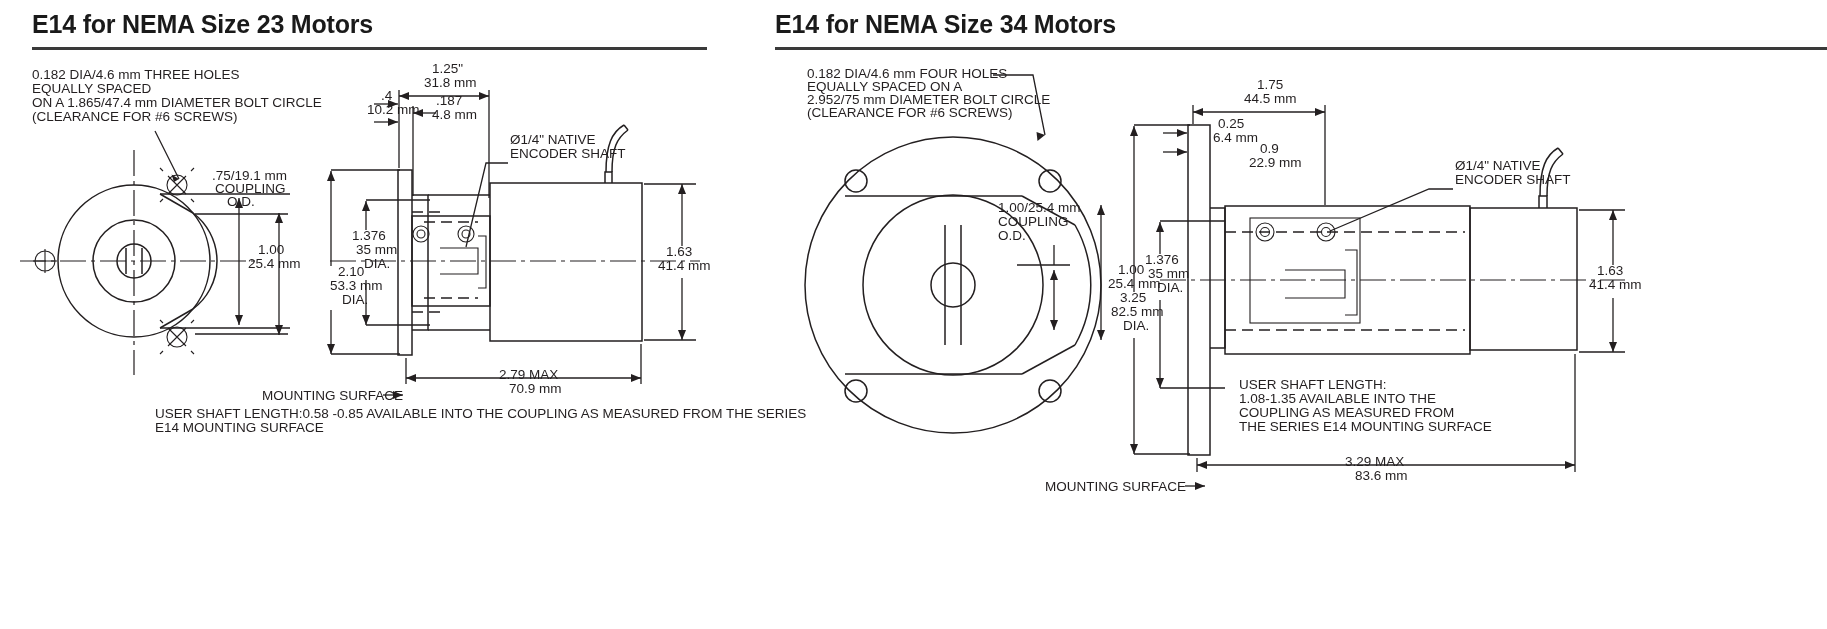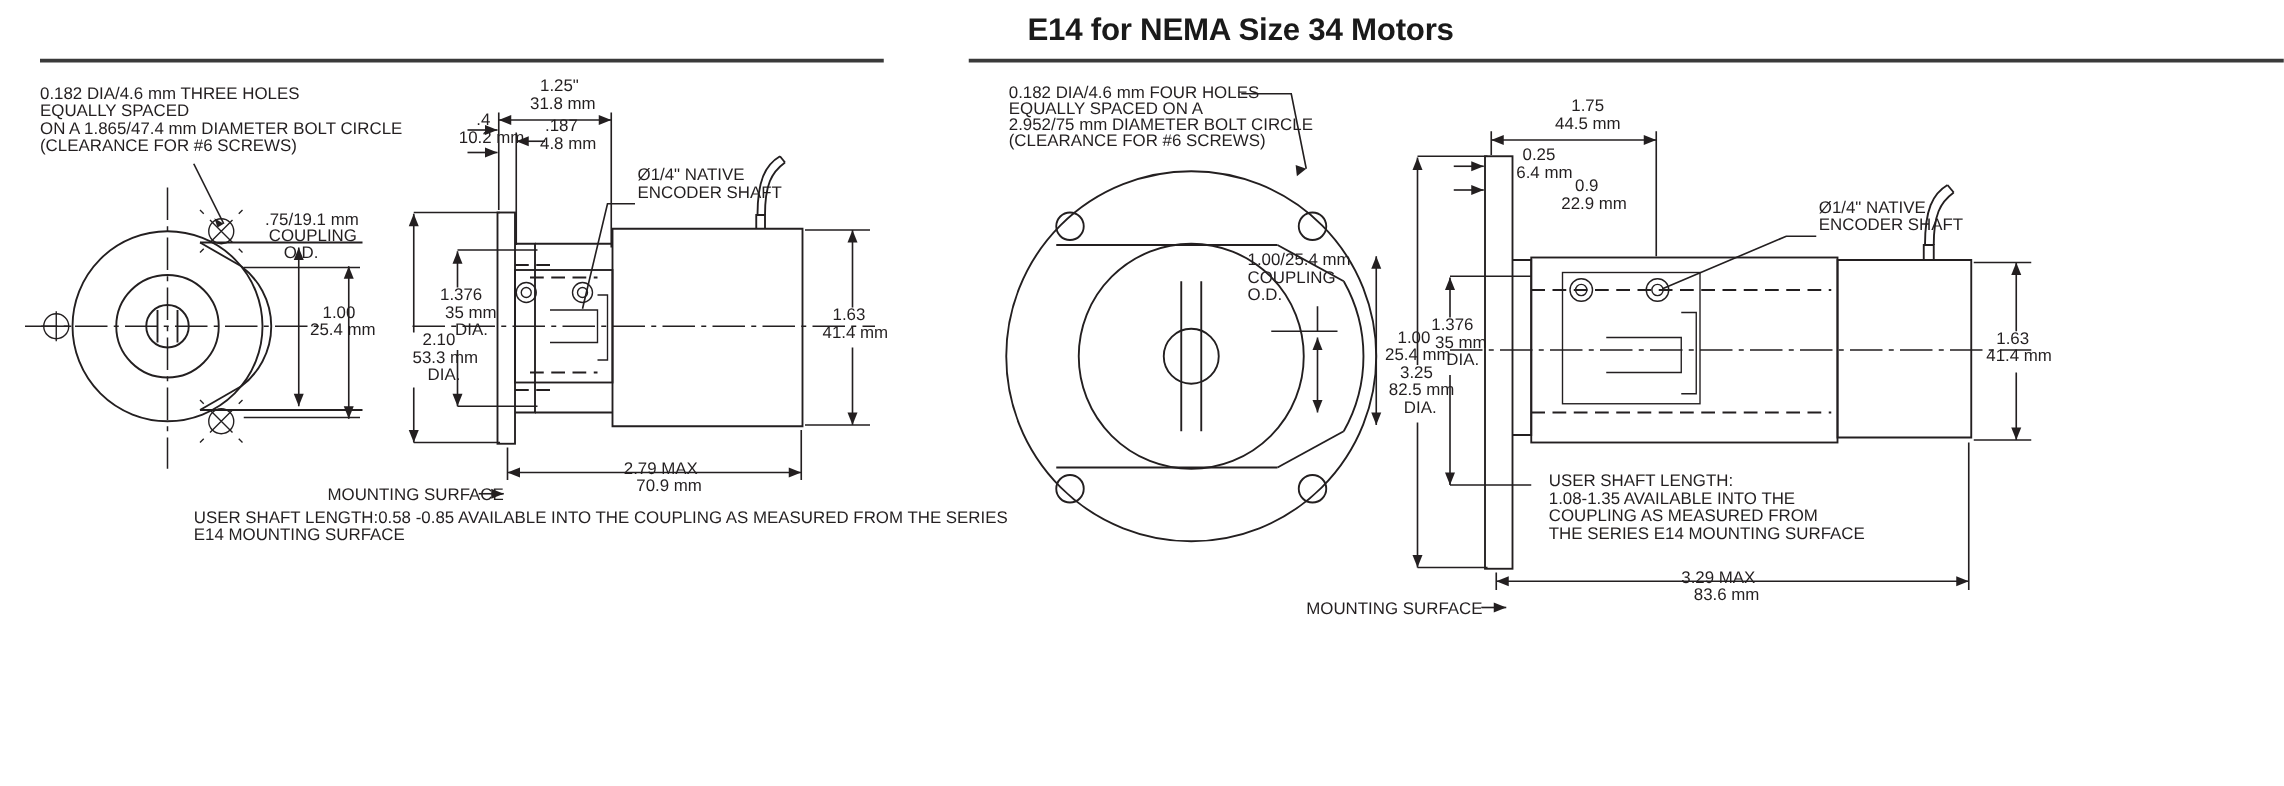--- a/index.html
+++ b/index.html
@@ -34,20 +34,21 @@
   .dim{stroke:#231f20;stroke-width:1.3;fill:none;}
   .lead{stroke:#231f20;stroke-width:1.3;fill:none;}
 </style>
 </head>
 <body>
 
 <div class="page">
 
   <div class="panel" id="panel-left">
 
+    <div class="panel-title" style="left:32px;top:10px;">E14 for NEMA Size 23 Motors</div>
     <div class="title-rule" style="left:32px;top:47px;width:675px;"></div>
 
     <svg class="draw" width="905" height="629">
 
       <g>
         <text class="t" x="32" y="79">0.182 DIA/4.6 mm THREE HOLES</text>
         <text class="t" x="32" y="93">EQUALLY SPACED</text>
         <text class="t" x="32" y="107">ON A 1.865/47.4 mm DIAMETER BOLT CIRCLE</text>
         <text class="t" x="32" y="121">(CLEARANCE FOR #6 SCREWS)</text>
         <path class="lead" d="M155,131 L179,179"></path>
@@ -226,21 +227,21 @@
 
       <g>
         <text class="t" x="155" y="418">USER SHAFT LENGTH:0.58 -0.85 AVAILABLE INTO THE COUPLING AS MEASURED FROM THE SERIES</text>
         <text class="t" x="155" y="432">E14 MOUNTING SURFACE</text>
       </g>
     </svg>
   </div>
 
   <div class="panel" id="panel-right">
 
-    <div class="panel-title" style="left:-130px;top:10px;margin-left:47px;">E14 for NEMA Size 34 Motors</div>
+    <div class="panel-title" style="left:-130px;top:10px;">E14 for NEMA Size 34 Motors</div>
     <div class="title-rule" style="left:-130px;top:47px;width:1052px;"></div>
 
     <svg class="draw" width="922" height="629">
 
       <g>
         <text class="t" x="-98" y="78">0.182 DIA/4.6 mm FOUR HOLES</text>
         <text class="t" x="-98" y="91">EQUALLY SPACED ON A</text>
         <text class="t" x="-98" y="104">2.952/75 mm DIAMETER BOLT CIRCLE</text>
         <text class="t" x="-98" y="117">(CLEARANCE FOR #6 SCREWS)</text>
         <path class="lead" d="M88,75 L128,75 L140,135"></path>

